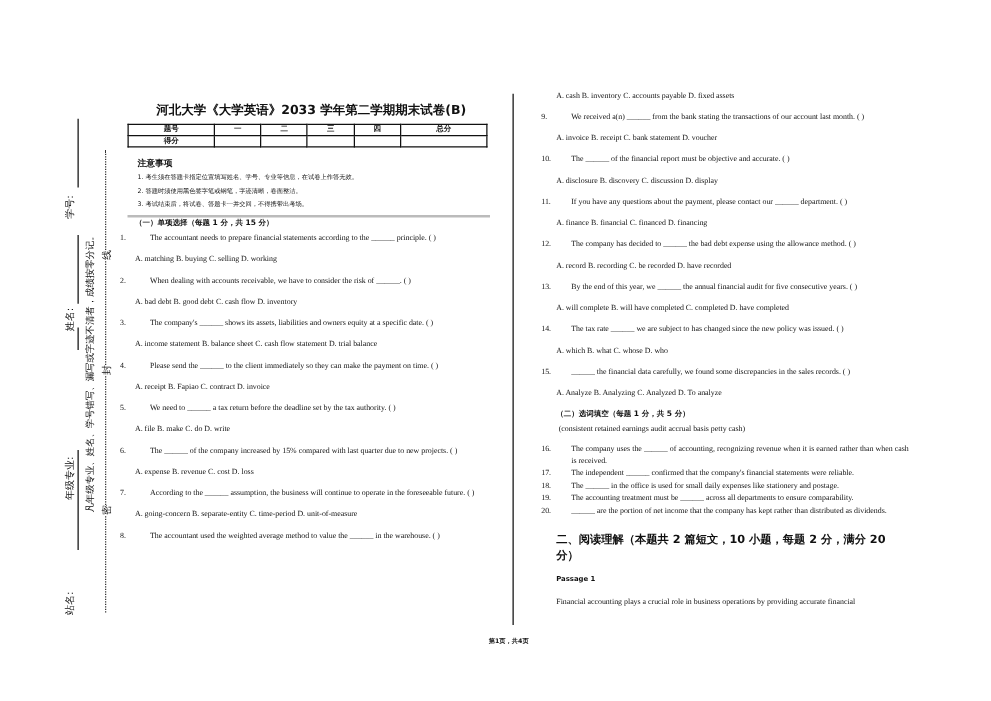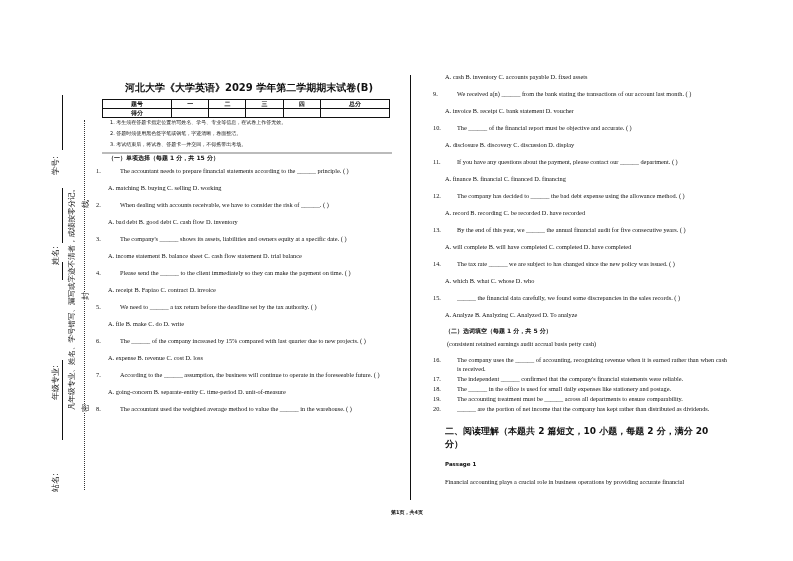--- a/index.html
+++ b/index.html
@@ -59,21 +59,21 @@
     <span class="vtext" style="left:67px;top:410px;font-size:7.5px;">凡年级专业、姓名、学号错写、漏写或字迹不清者，成绩按零分记。</span>
 
     <span class="vtext" style="left:80px;top:412px;background:#fff;">密</span>
     <span class="vtext" style="left:80px;top:300px;background:#fff;">封</span>
     <span class="vtext" style="left:80px;top:208px;background:#fff;">线</span>
   </div>
 
   <div class="divider"></div>
 
   <div class="colL">
-    <div class="title">河北大学《大学英语》2029 学年第二学期期末试卷(B)</div>
+    <div class="title">河北大学《大学英语》2033 学年第二学期期末试卷(B)</div>
 
     <table class="score">
       <tbody>
           <tr>
         <td>题号</td>
         <td>一</td>
         <td>二</td>
         <td>三</td>
         <td>四</td>
         <td>总分</td>
@@ -82,20 +82,21 @@
         <td>得分</td>
         <td></td>
         <td></td>
         <td></td>
         <td></td>
         <td></td>
       </tr>
     </tbody>
       </table>
 
+    <div class="notice-h">注意事项</div>
     <div class="notice">1.  考生须在答题卡指定位置填写姓名、学号、专业等信息，在试卷上作答无效。</div>
     <div class="notice">2.  答题时须使用黑色签字笔或钢笔，字迹清晰，卷面整洁。</div>
     <div class="notice">3.  考试结束后，将试卷、答题卡一并交回，不得携带出考场。</div>
     <div class="hr"></div>
 
     <div class="sub-h">（一）单项选择（每题 1 分，共 15 分）</div>
 
     <div class="q hang"><span class="num">1.</span><span>The accountant needs to prepare financial statements according to the ______ principle. (  )</span></div>
     <div class="opt">A. matching B. buying C. selling D. working</div>
 

